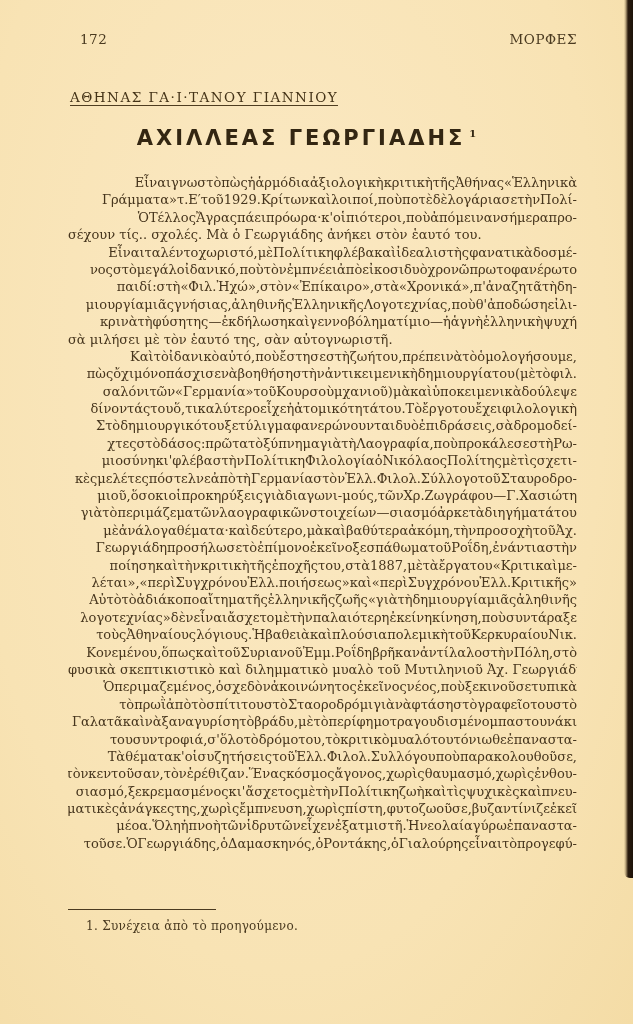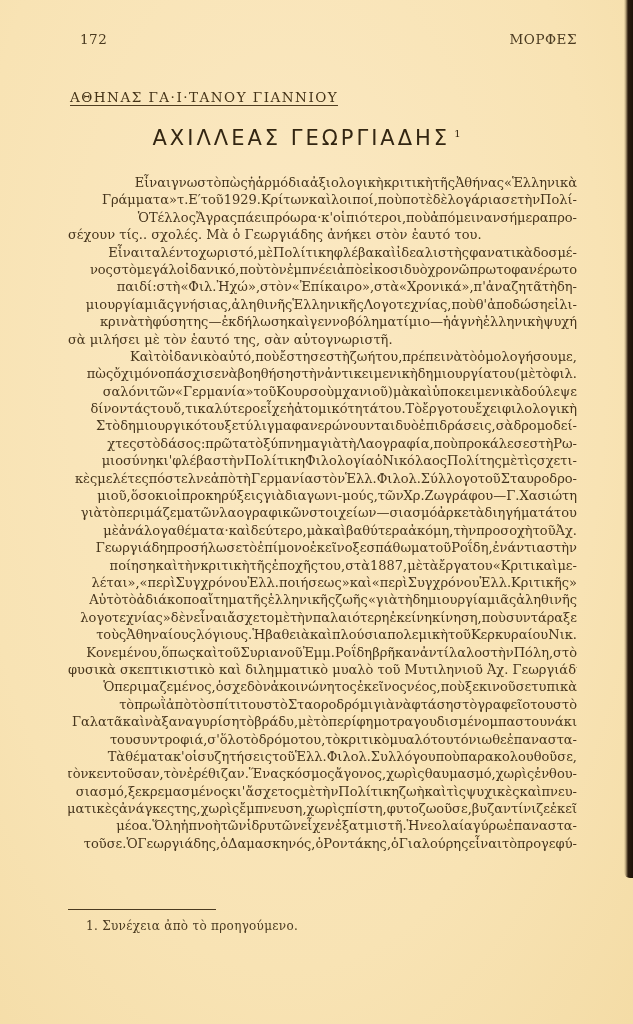--- a/index.html
+++ b/index.html
@@ -25,21 +25,21 @@
   .byline{
     position:absolute;top:89px;left:70px;
     font-size:13.5px;letter-spacing:1.5px;color:#443317;
     border-bottom:1.5px solid #4f3d20;
     display:inline-block;
   }
   .title-row{
     position:absolute;top:126px;left:0;right:20px;
     text-align:center;
     font-family:"DejaVu Sans", sans-serif;
-    font-weight:normal;
+    font-weight:bold;
     font-size:21px;letter-spacing:3px;color:#332612;
   }
   .title-row sup{font-size:10px;letter-spacing:0;margin-left:4px;font-family:"DejaVu Serif",serif;}
   .body-text{
     position:absolute;top:174px;left:68px;width:509px;
     font-size:13px;
     overflow:hidden;
   }
   .line{
     height:17.4px;line-height:17.4px;

